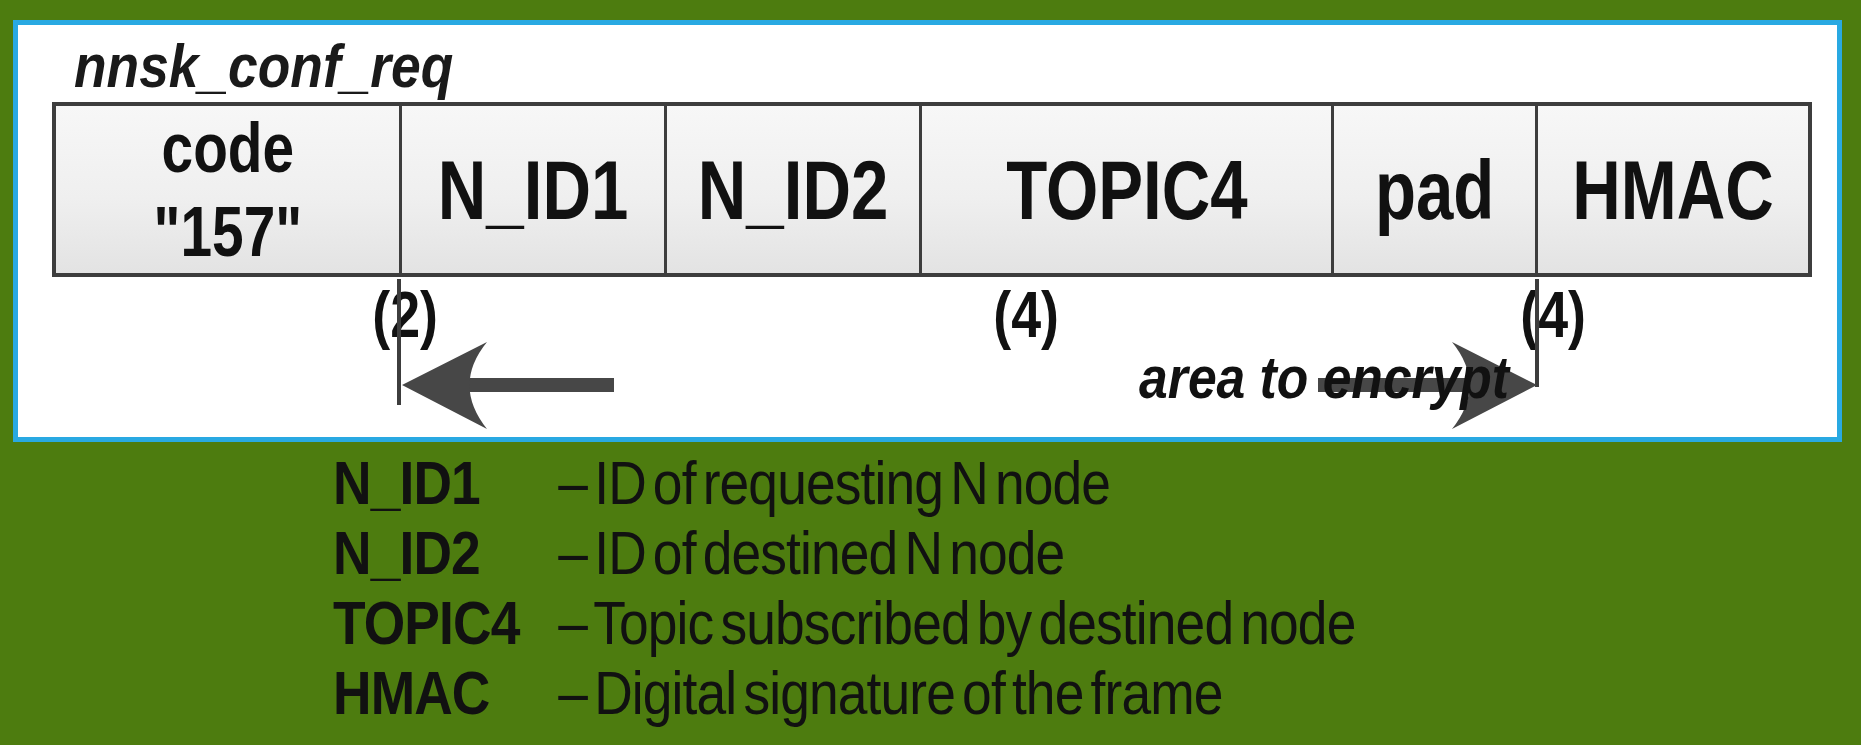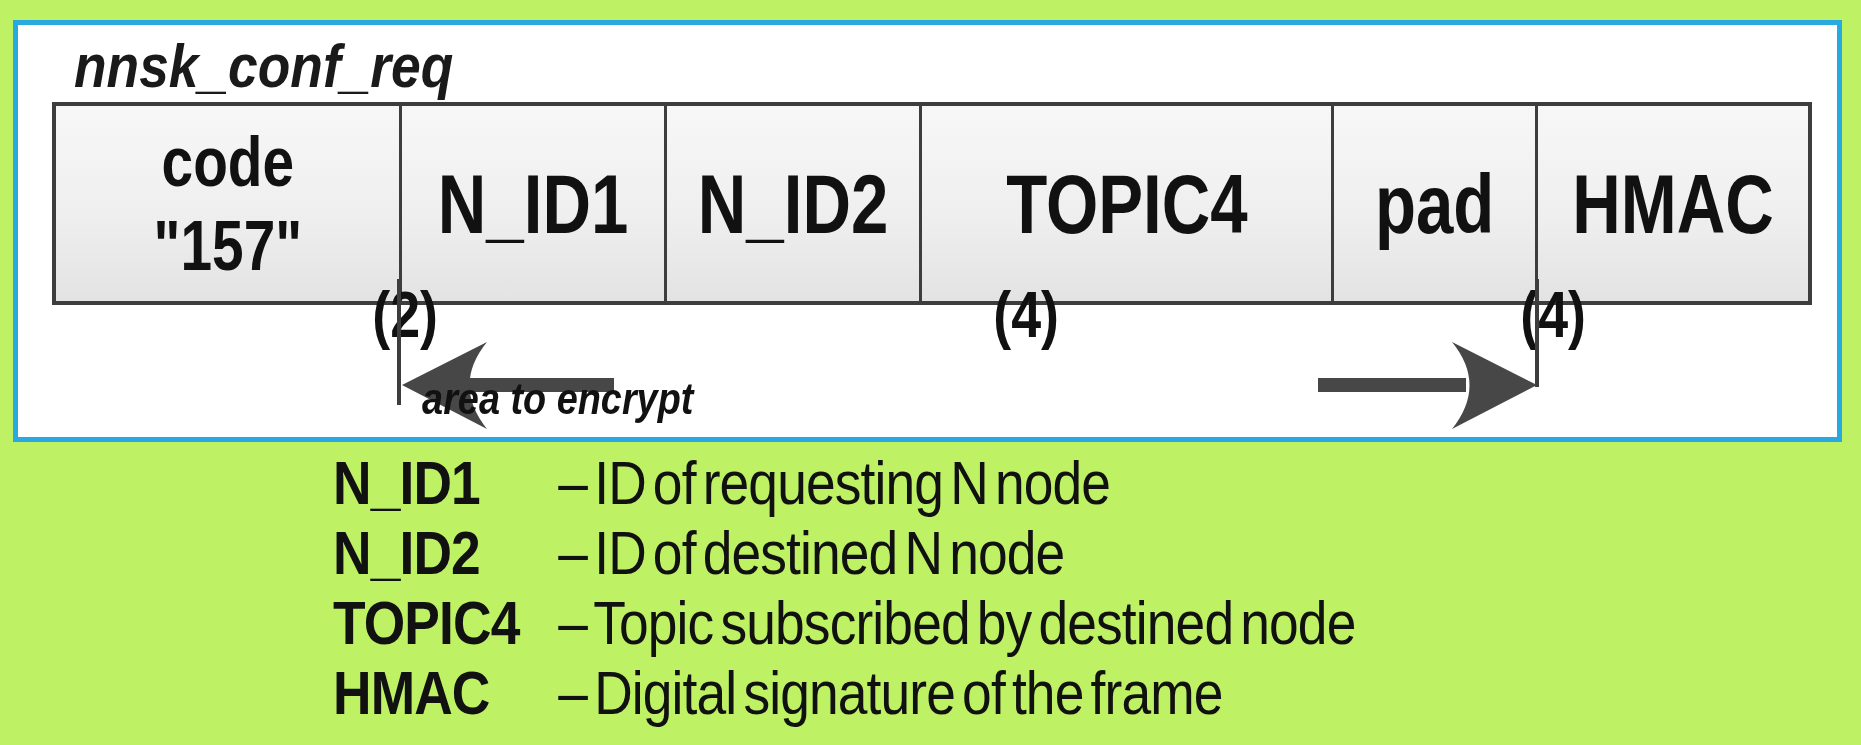--- a/index.html
+++ b/index.html
@@ -5,21 +5,21 @@
   html, body {
     margin: 0;
     padding: 0;
     background: #ffffff;
     font-family: "Liberation Sans", sans-serif;
   }
   #canvas {
     position: relative;
     width: 1861px;
     height: 745px;
-    background: #bef264;
+    background: #4d7c0f;
     overflow: hidden;
   }
 
   
   .outer-box {
     position: absolute;
     left: 13px;
     top: 20px;
     width: 1819px;
     height: 412px;
@@ -41,21 +41,21 @@
     white-space: nowrap;
     letter-spacing: 0px;
   }
 
   
   .field-table {
     position: absolute;
     left: 52px;
     top: 102px;
     width: 1760px;
-    height: 203px;
+    height: 175px;
     box-sizing: border-box;
     border: 4px solid #3d3d3d;
     background: linear-gradient(180deg, #f7f7f7 0%, #efefef 55%, #e3e3e3 100%);
     display: flex;
   }
   .cell {
     box-sizing: border-box;
     flex-basis: 0;
     display: flex;
     flex-direction: column;
@@ -124,24 +124,24 @@
     left: 0; top: 0;
     width: 1861px;
     height: 745px;
     pointer-events: none;
   }
 
   
   .encrypt-label {
     position: absolute;
     left: 400px;
-    top: 367px;
+    top: 346px;
     width: 1139px;
-    text-align: left;
-    font-size: 44px;
+    text-align: right;
+    font-size: 60px;
     font-weight: bold;
     font-style: italic;
     color: #111111;
     line-height: 64px;
     white-space: nowrap;
   }
   .encrypt-label span {
     display: inline-block;
     transform: scaleX(0.86);
     transform-origin: center;

